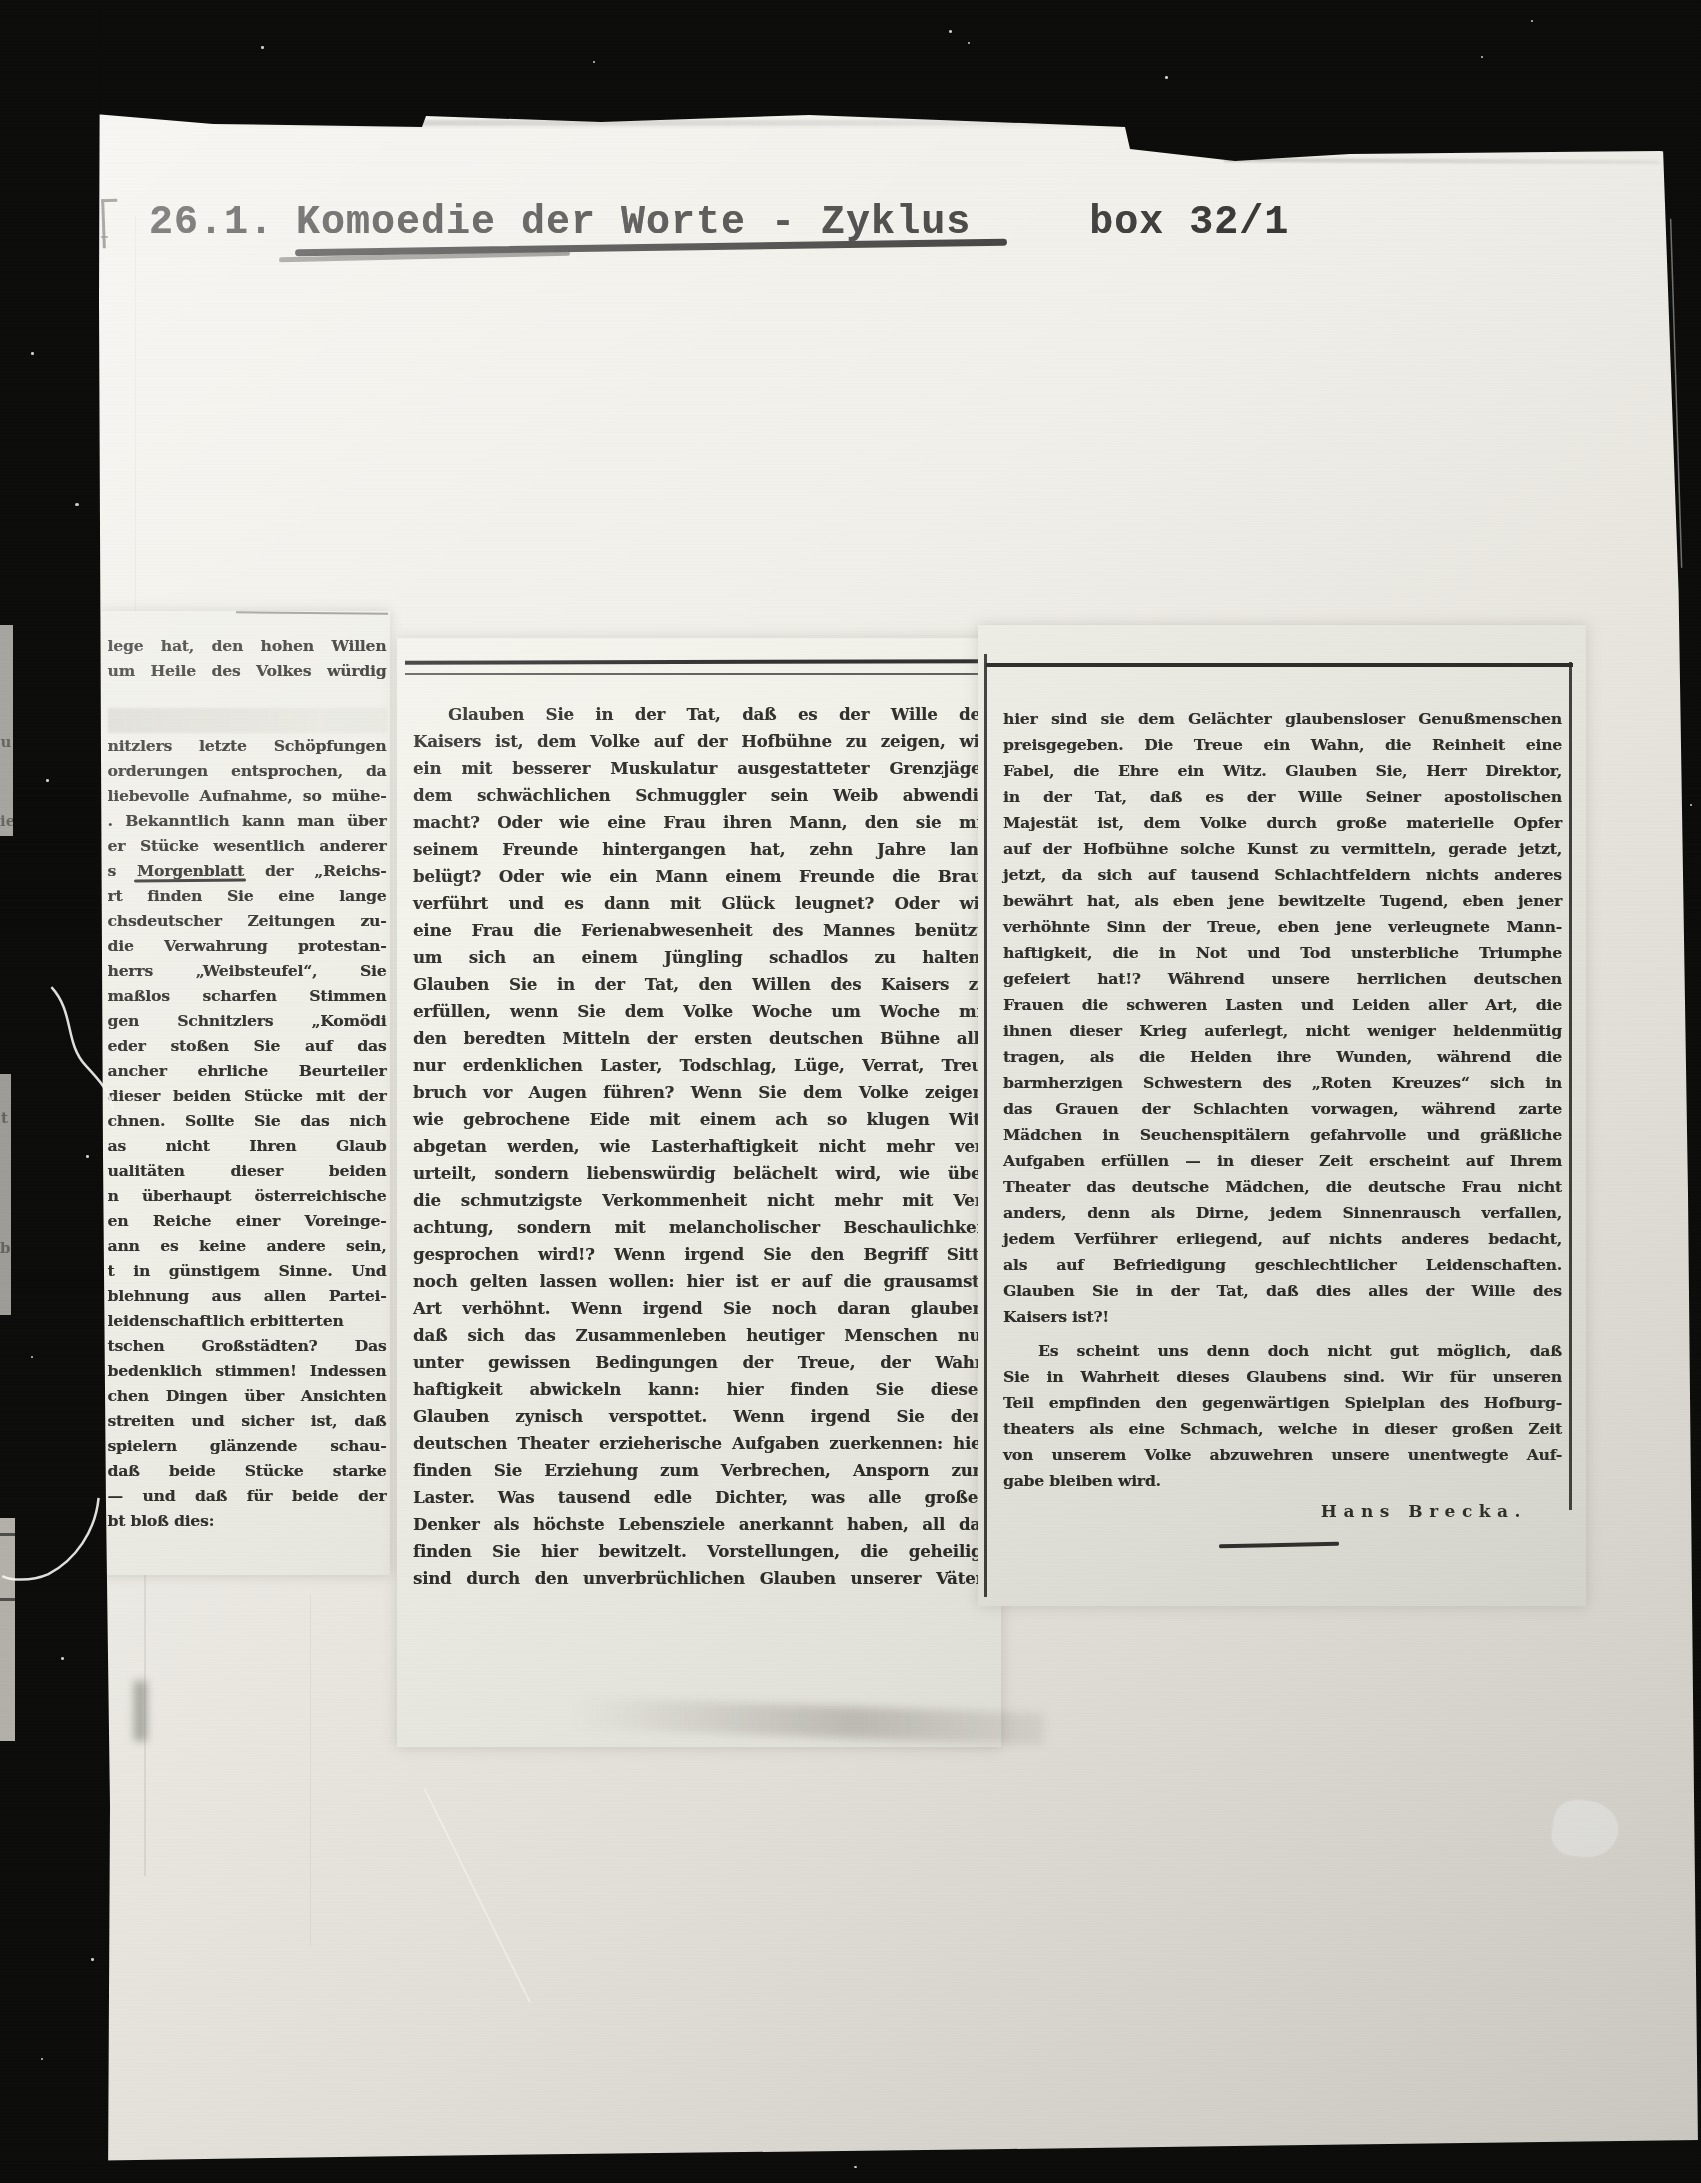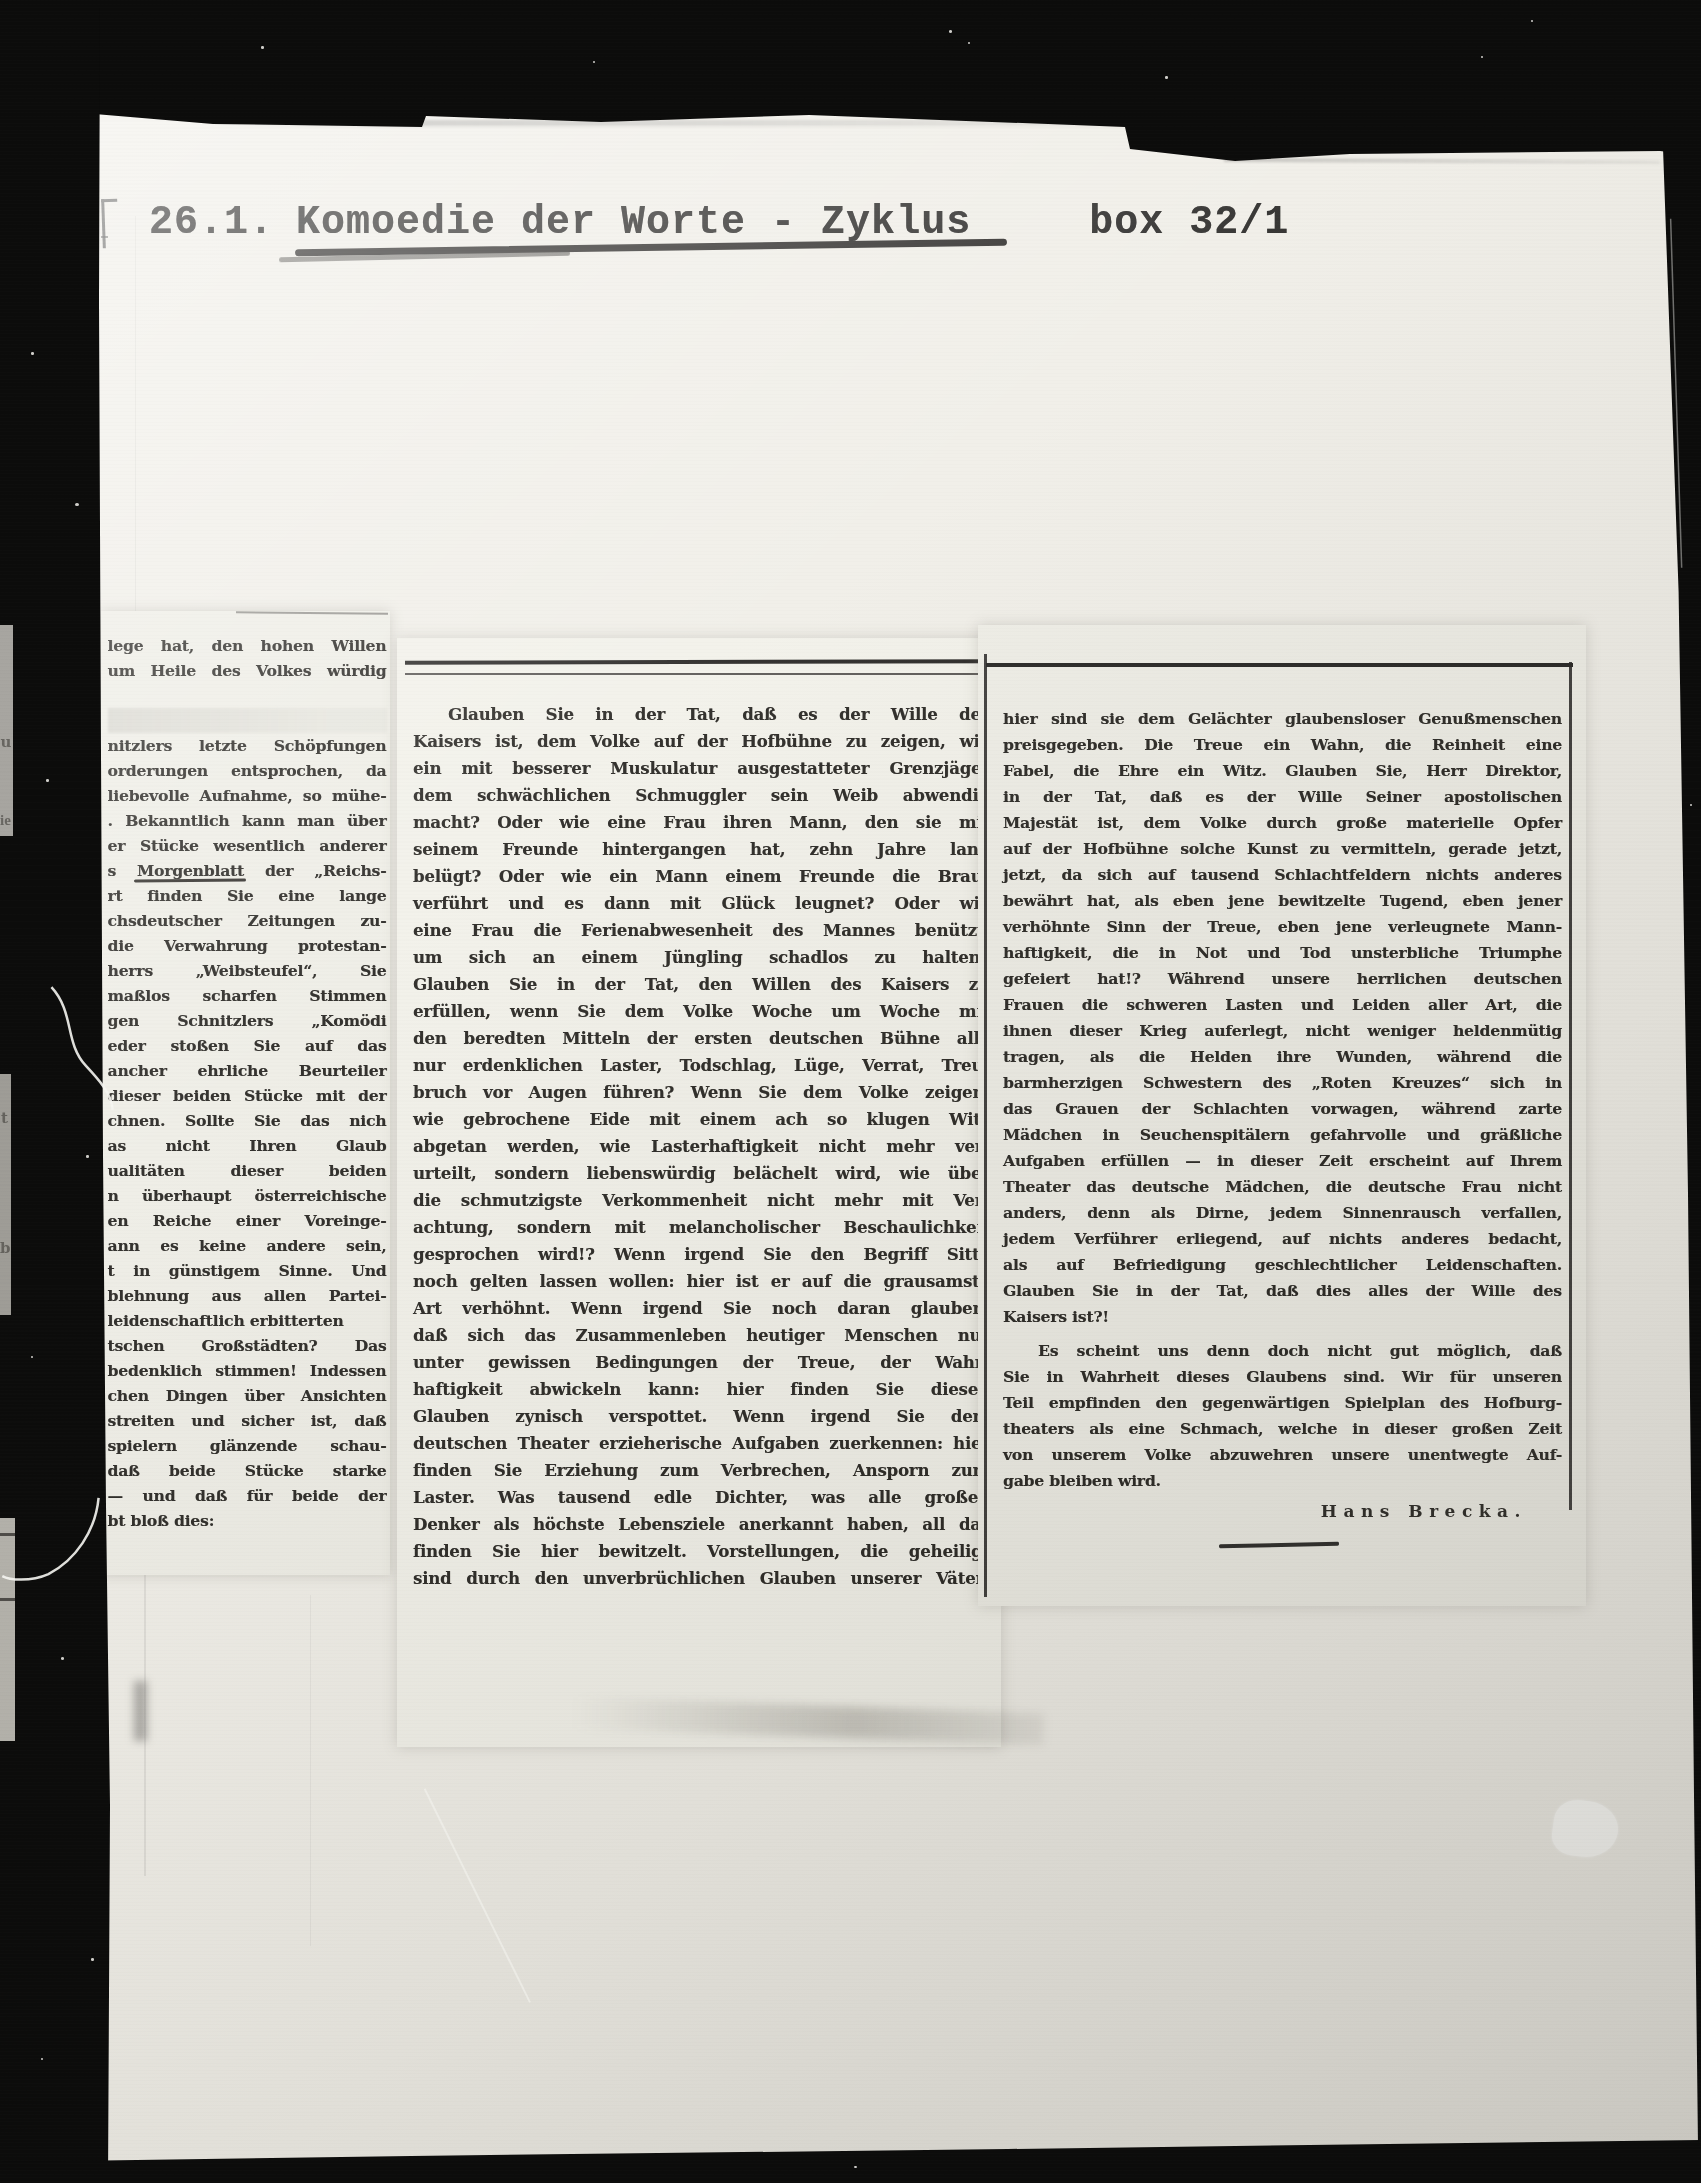--- a/index.html
+++ b/index.html
@@ -942,21 +942,21 @@
   <div class="smudge smudge-left"></div>
   <div class="white-blob"></div>
 
   <div class="band band-top"></div>
   <div class="band band-left"></div>
   <div class="band band-right"></div>
   <div class="band band-bottom"></div>
 
   <div class="sliver" style="left:0;top:625px;width:13px;height:211px;background:#a7a5a0;">
     <span class="frag" style="left:0.5px;top:108px;">u</span>
-    <span class="frag" style="left:0;top:187px;font-family:Liberation Serif, serif;">ie</span>
+    <span class="frag" style="left:0;top:187px;">ie</span>
   </div>
   <div class="sliver" style="left:0;top:1074px;width:11px;height:241px;background:#9e9c96;">
     <span class="frag" style="left:1px;top:35px;">t</span>
     <span class="frag" style="left:0;top:165px;">b</span>
   </div>
   <div class="sliver" style="left:0;top:1518px;width:15px;height:223px;background:#b2b0a9;">
     <span class="bar" style="top:15px;"></span>
     <span class="bar" style="top:80px;"></span>
   </div>
 

